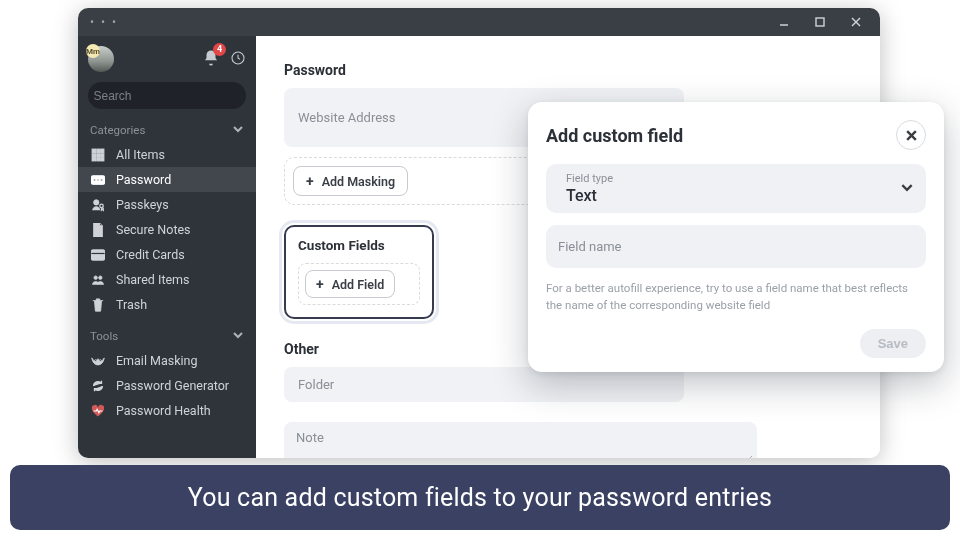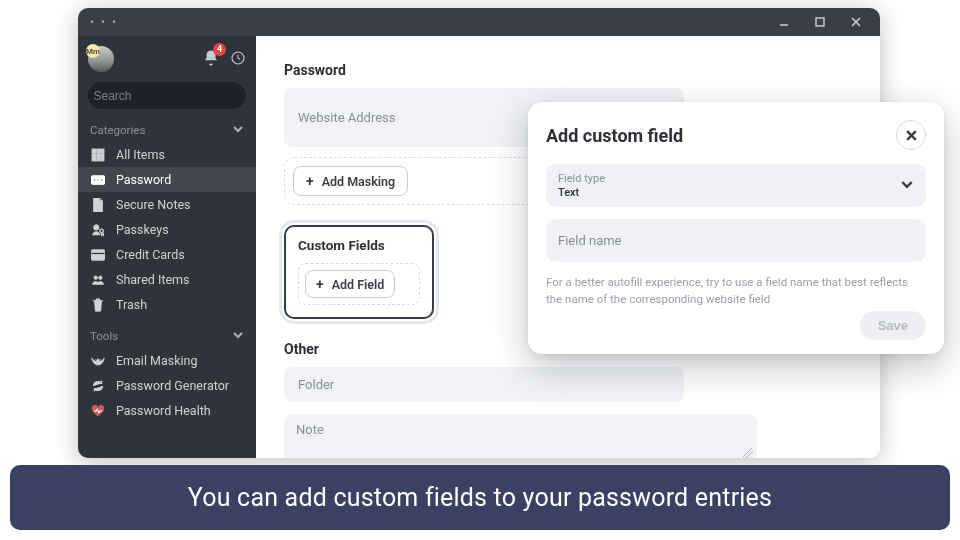--- a/index.html
+++ b/index.html
@@ -130,21 +130,21 @@
     outline: 3px solid rgba(155,165,200,0.25);
     outline-offset: 2px;
   }
   .custom-wrap .ct { font-weight:700; font-size:13.5px; color:#2d3138; margin-bottom:10px;}
   .other-section { margin-top: 22px; }
   .folder-box {
     background:#f0f2f5; border-radius:8px; padding: 10px 14px;
     color:#8a8f97; font-size:13px; width:400px; margin-top:8px;
   }
   .note-box {
-    margin-top:12px; width:473px; height:46px;
+    margin-top:20px; width:473px; height:46px;
     background:#f0f2f5; border-radius:8px; padding:8px 12px;
     color:#8a8f97; font-size:13px; position:relative;
   }
   .note-box .resize { position:absolute; right:4px; bottom:2px; color:#a8adb4;
     width:10px;height:10px;
     background:
       linear-gradient(135deg, transparent 0 40%, #a8adb4 40% 46%, transparent 46% 60%, #a8adb4 60% 66%, transparent 66% 100%);
   }
   .cut-buttons { margin-top:14px; display:flex; gap:10px; }
   .stub-primary { width:56px; height:8px; border-radius:14px 14px 0 0; background:#3aa59b; }
@@ -162,32 +162,32 @@
   .popup-head { display:flex; align-items:center; justify-content:space-between; }
   .popup-title { font-size:18px; font-weight:700; color:#2c3038; }
   .close-btn {
     width:30px;height:30px;border-radius:50%;
     border:1.5px solid #d8dbe0; display:flex;align-items:center;justify-content:center;
     cursor:pointer;
   }
   .close-btn svg{width:13px;height:13px;stroke:#3a3e44;stroke-width:2.2;fill:none;}
   .p-field {
     margin-top:14px; background:#eff1f4; border-radius:10px;
-    padding: 8px 12px 8px 12px; position:relative;
+    padding: 8px 12px 8px 20px; position:relative;
   }
   .p-field .lbl { font-size:11px; color:#8a8f97; }
-  .p-field .val { font-size:11px; color:#2c3038; font-weight:500; margin-top:1px;}
+  .p-field .val { font-size:16px; color:#2c3038; font-weight:500; margin-top:1px;}
   .p-field .dd { position:absolute; right:12px; top:50%; transform:translateY(-50%); }
   .p-field .dd svg{width:14px;height:14px;stroke:#3a3e44;stroke-width:2;fill:none;}
   .p-input {
     margin-top:12px; background:#eff1f4; border-radius:10px;
     padding: 14px 12px; font-size:13px; color:#8a8f97;
   }
   .p-hint { margin-top:12px; font-size:11.5px; color:#9ba0a8; line-height:1.45; }
-  .p-actions { margin-top: 4px; display:flex; justify-content:flex-end; }
+  .p-actions { margin-top: 16px; display:flex; justify-content:flex-end; }
   .save-btn {
     background:#edeff2; color:#b7bbc2; border:none; border-radius:18px;
     padding:7px 18px; font-size:13px; font-weight:600; cursor:not-allowed;
   }
 
   .caption {
     position:absolute; left:10px; bottom:10px;
     width: 940px;
     background:#3b4163; color:#fff; text-align:center;
     border-radius:10px; padding: 18px 0;
@@ -282,37 +282,37 @@
               <rect x="0" y="0" width="16" height="10" rx="2" fill="#fff"></rect>
               <circle cx="4" cy="5" r="1.1" fill="#2f343a"></circle>
               <circle cx="8" cy="5" r="1.1" fill="#2f343a"></circle>
               <circle cx="12" cy="5" r="1.1" fill="#2f343a"></circle>
             </svg>
           </span>
         <span>Password</span>
       </div>
       <div class="nav-item">
         <span class="icn">
-            <svg viewBox="0 0 14 16">
-              <path d="M2 0h7l3 3v13H2z"></path>
-              <path d="M9 0v3h3" fill="#2f343a"></path>
-            </svg>
-          </span>
-        <span>Secure Notes</span>
-      </div>
-      <div class="nav-item">
-        <span class="icn">
             <svg viewBox="0 0 16 16">
               <circle cx="6" cy="5" r="3"></circle>
               <path d="M2 14c0-3 2-4 4-4s4 1 4 4" fill="#cfd3d8"></path>
               <circle cx="12" cy="9" r="2" fill="none" stroke-width="1.5"></circle>
               <path d="M12 11v3l1-1 1 1v-3" fill="none" stroke-width="1.5"></path>
             </svg>
           </span>
         <span>Passkeys</span>
+      </div>
+      <div class="nav-item">
+        <span class="icn">
+            <svg viewBox="0 0 14 16">
+              <path d="M2 0h7l3 3v13H2z"></path>
+              <path d="M9 0v3h3" fill="#2f343a"></path>
+            </svg>
+          </span>
+        <span>Secure Notes</span>
       </div>
       <div class="nav-item">
         <span class="icn">
             <svg viewBox="0 0 16 12">
               <rect x="0" y="0" width="16" height="12" rx="2"></rect>
               <rect x="0" y="3" width="16" height="2.5" fill="#2f343a"></rect>
             </svg>
           </span>
         <span>Credit Cards</span>
       </div>

